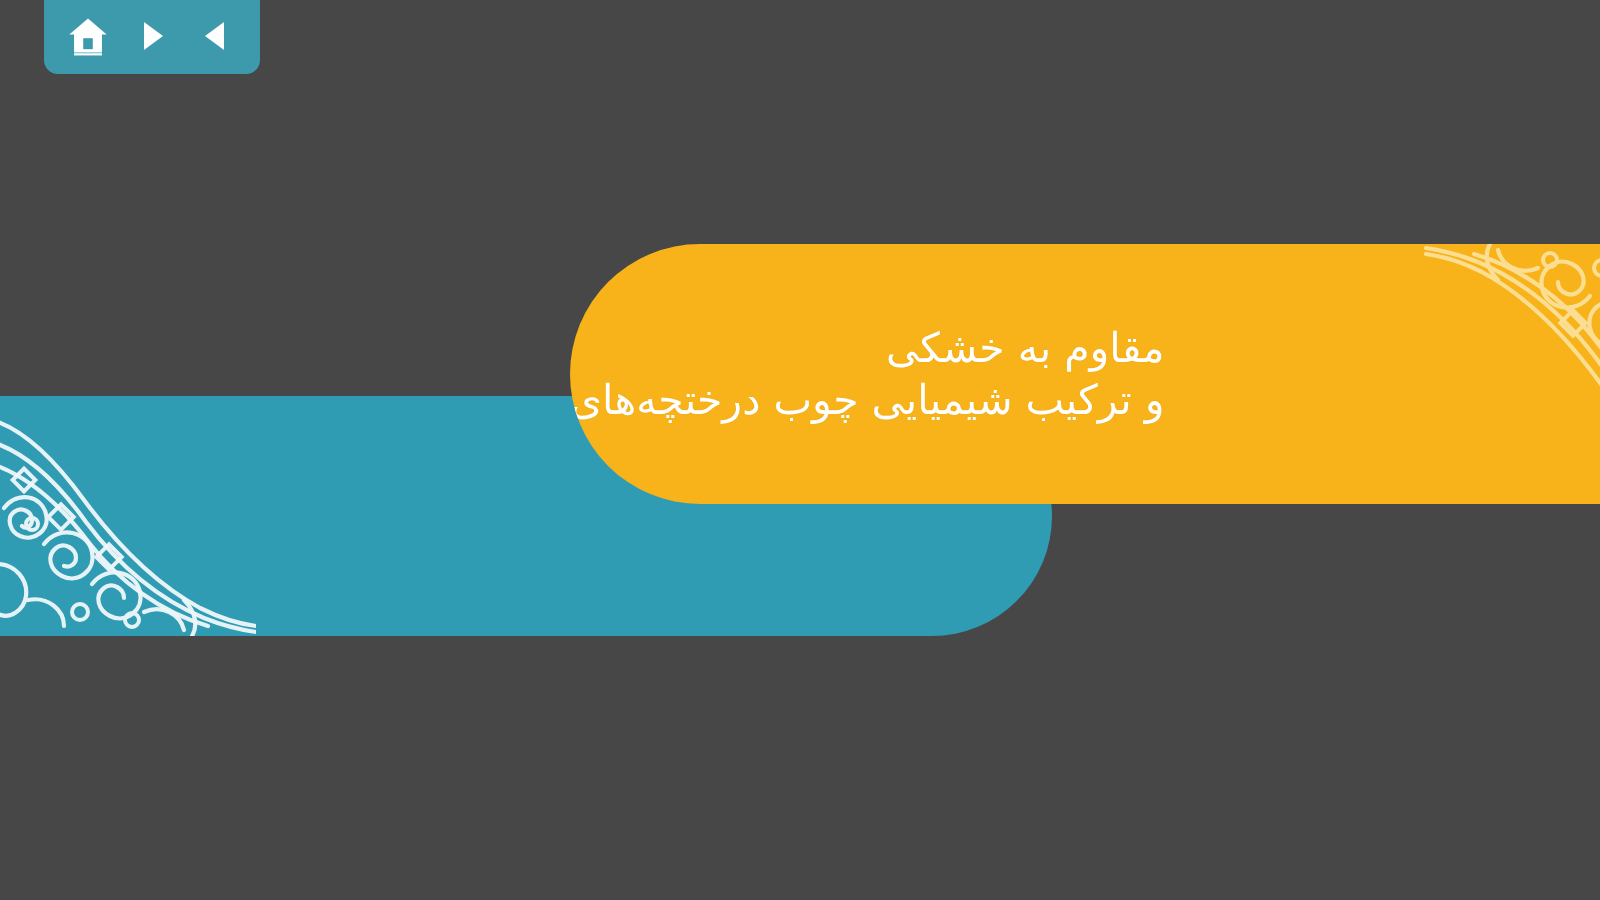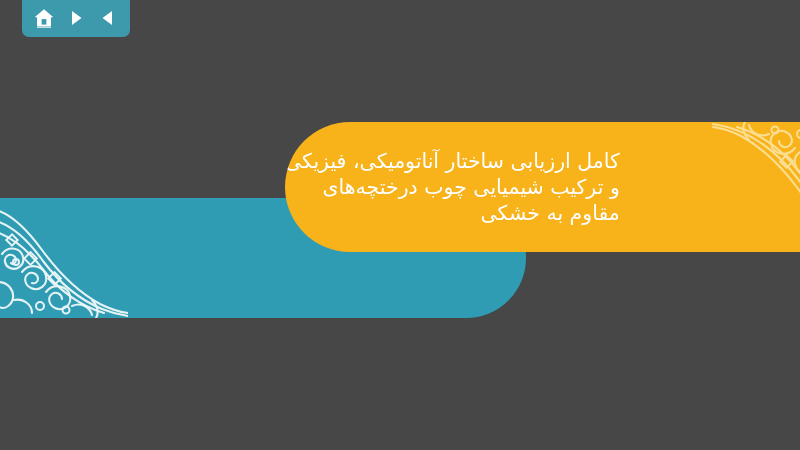--- a/index.html
+++ b/index.html
@@ -177,19 +177,18 @@
         <rect x="111" y="55" width="9" height="9" transform="rotate(45 115.5 59.5)" stroke-width="2"></rect>
         <rect x="87" y="35" width="9" height="9" transform="rotate(45 91.5 39.5)" stroke-width="2"></rect>
         <rect x="130" y="74" width="8" height="8" transform="rotate(45 134 78)" stroke-width="2"></rect>
         <circle cx="106" cy="12" r="4" stroke-width="2"></circle>
         <circle cx="80" cy="8" r="3.5" stroke-width="2"></circle>
         <circle cx="130" cy="56" r="3" stroke-width="2"></circle>
       </g>
     </svg>
 
     <div id="title-block">
-      <span class="tline">کامل ارزیابی ساختار آناتومیکی، فیزیکی</span>
+      <span class="tline">مقاوم به خشکی</span>
       <span class="tline">و ترکیب شیمیایی چوب درختچه‌های</span>
-      <span class="tline">مقاوم به خشکی</span>
     </div>
   </div>
 
 </div>
 
 </body></html>

